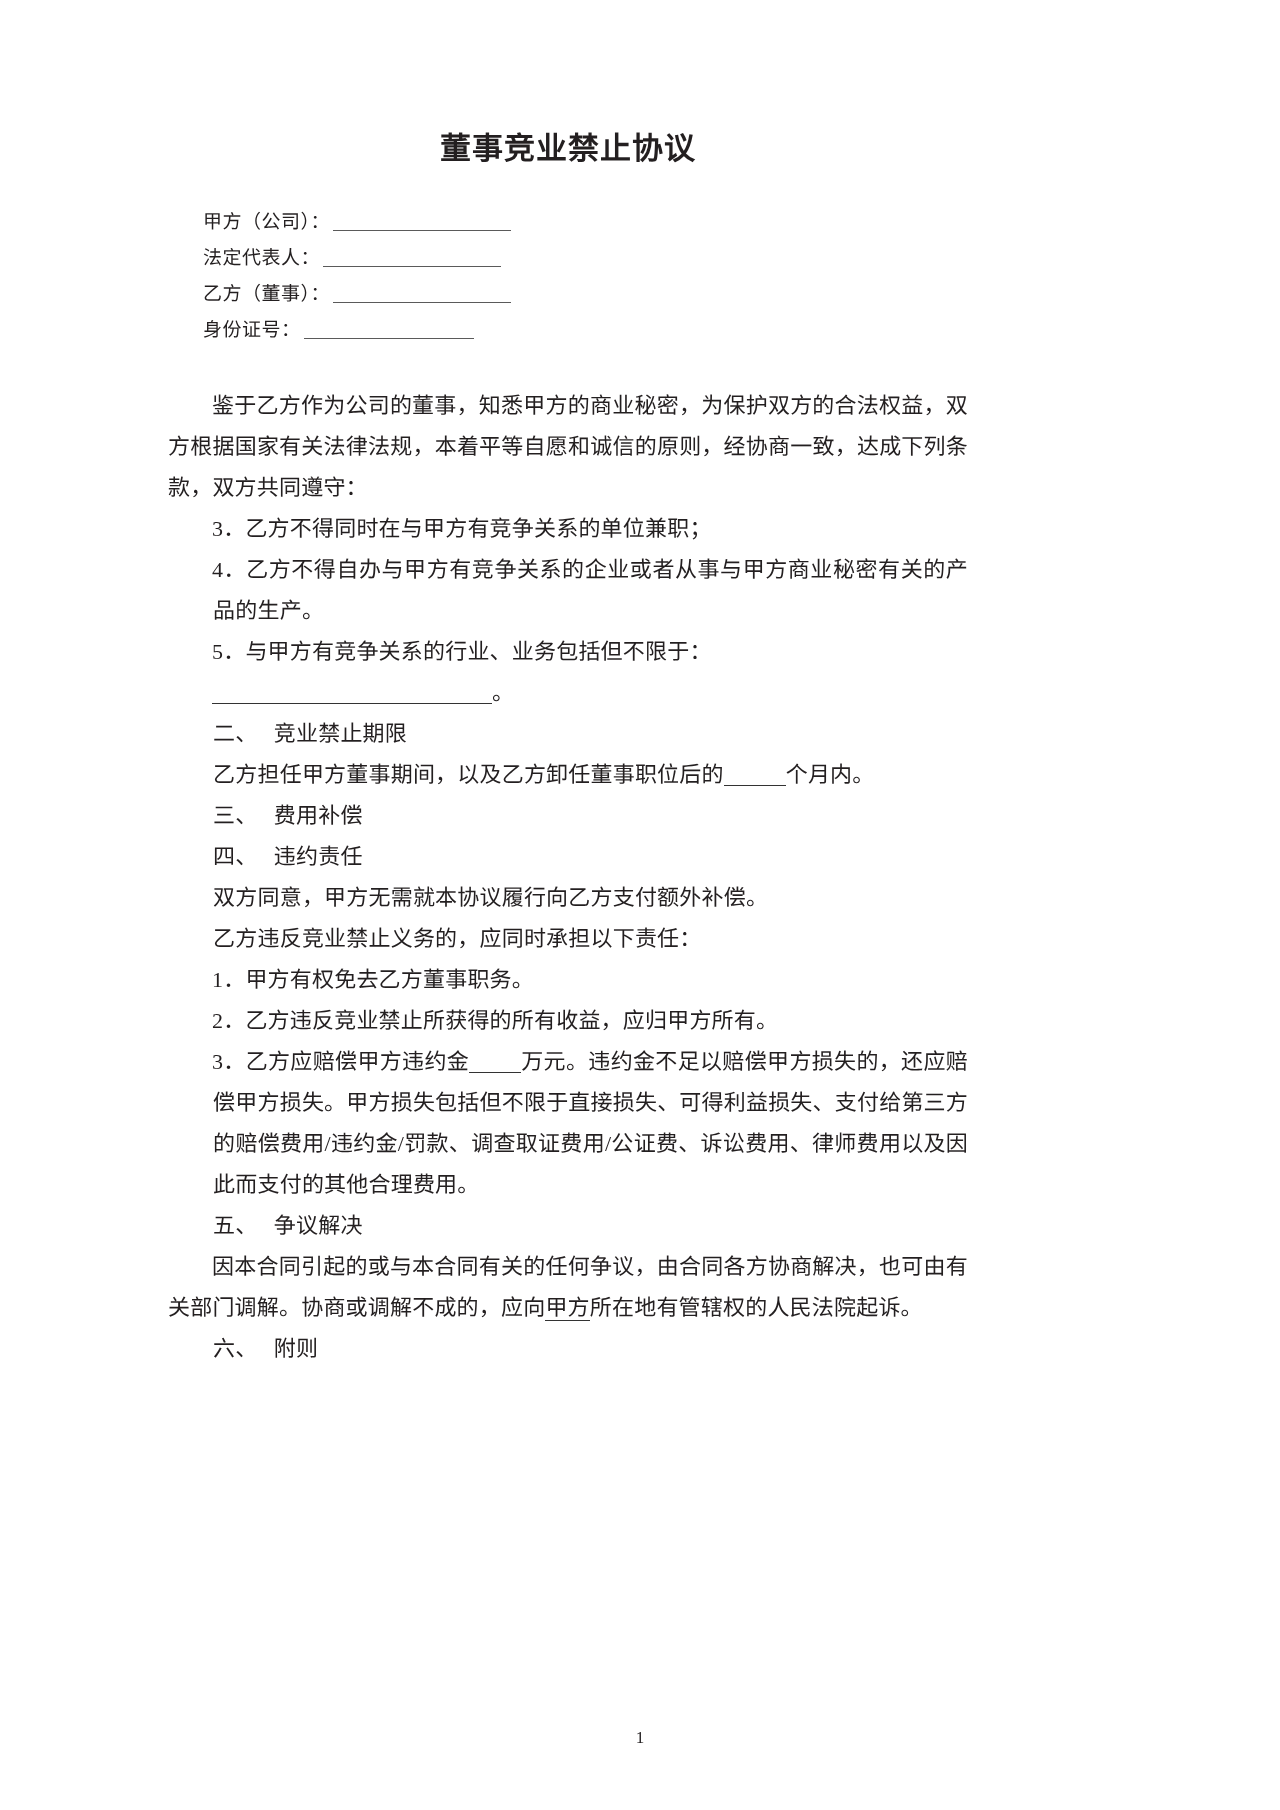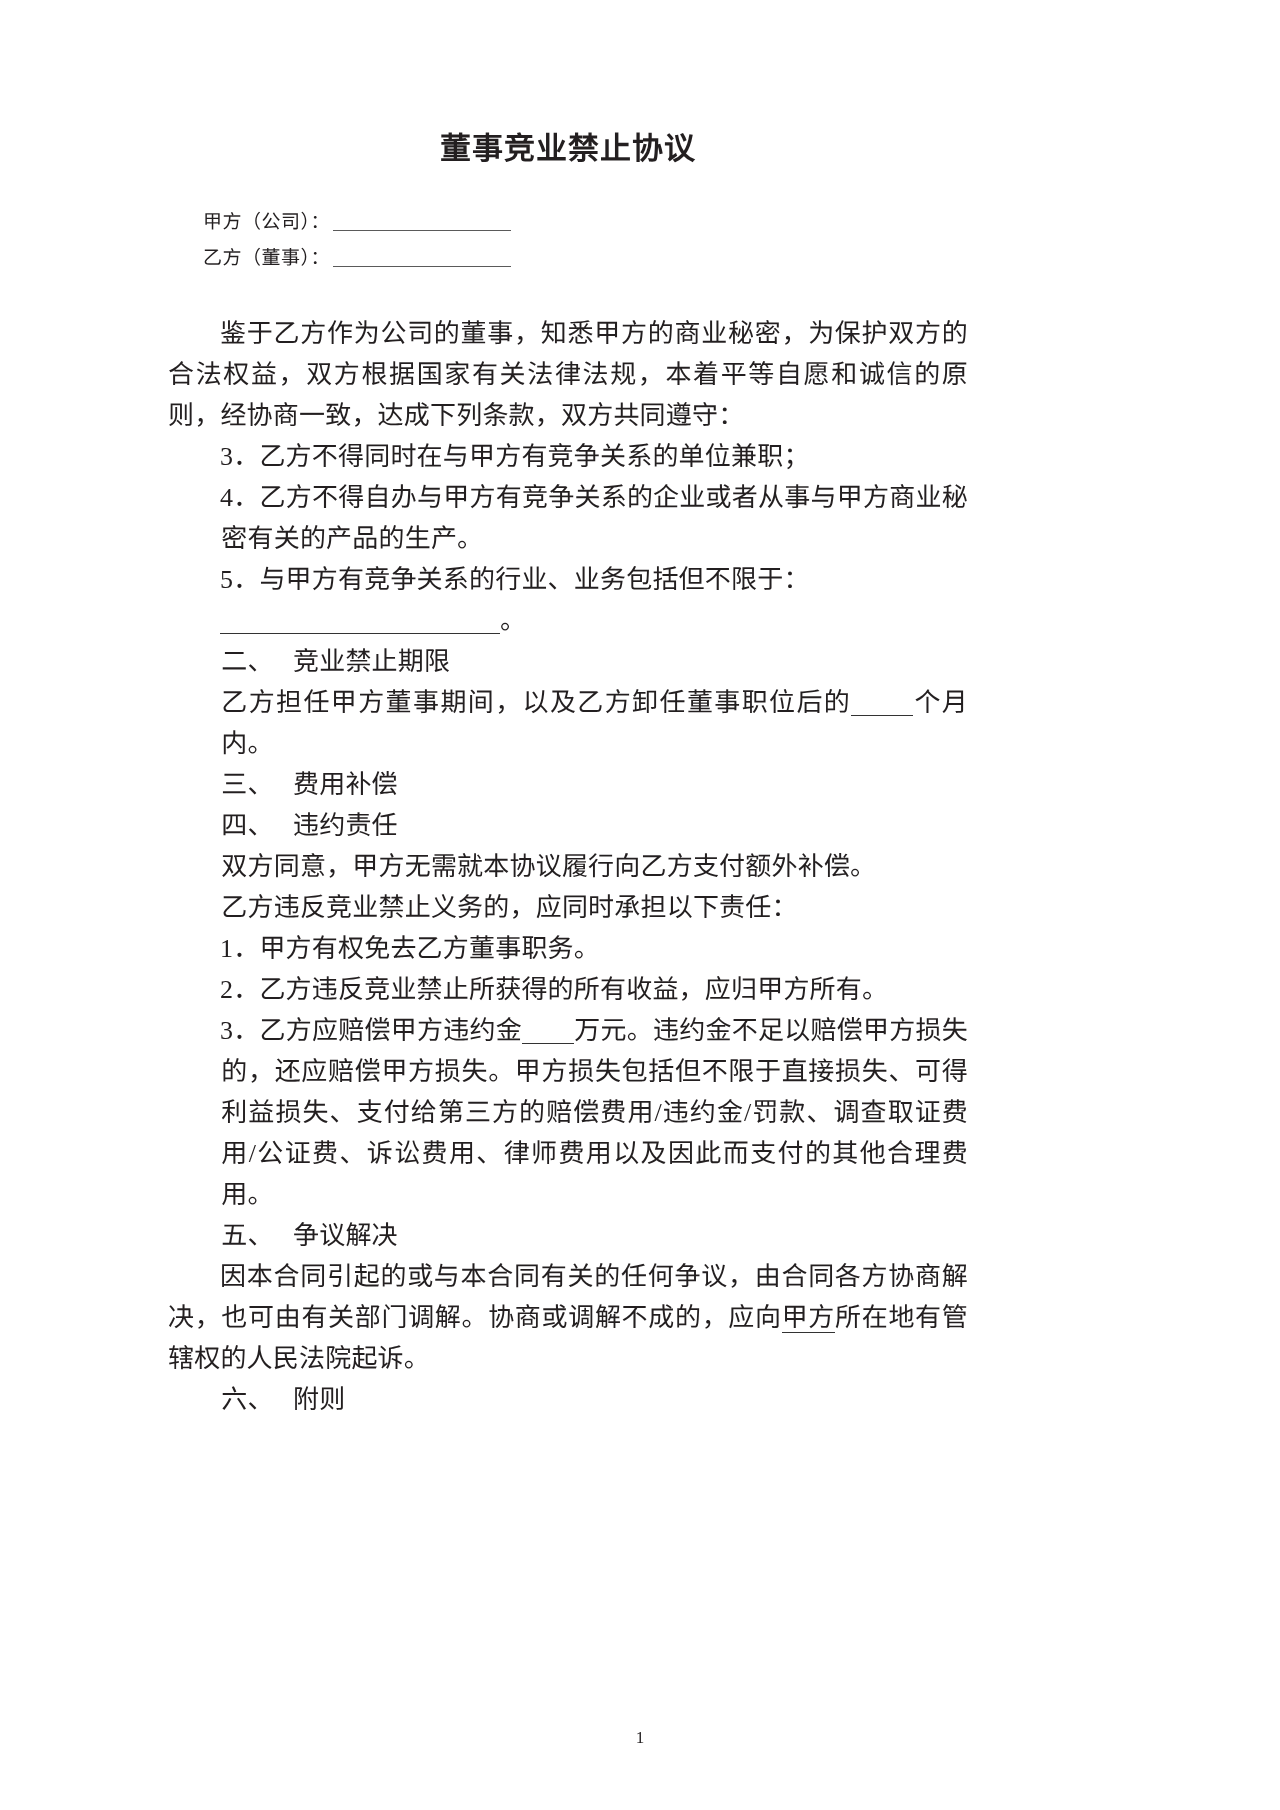--- a/index.html
+++ b/index.html
@@ -66,21 +66,21 @@
     height: 17px;
     margin-left: 3px;
   }
   .party-blank.short { width: 170px; }
 
   
   .body-block {
     margin-top: 46px;
   }
   p.para {
-    font-size: 26px;
+    font-size: 22px;
     line-height: 41px;
     margin: 0;
     text-align: justify;
     text-justify: inter-ideograph;
     letter-spacing: 0.2px;
   }
   p.indent2 { text-indent: 2em; }
   p.indent1 { padding-left: 2.05em; text-indent: 0; }
   p.heading-item {
     padding-left: 2.05em;
@@ -133,26 +133,34 @@
 
     <h1 class="doc-title">董事竞业禁止协议</h1>
 
     <div class="party-block">
 
       <div class="party-row">
         <span class="party-label">甲方（公司）：</span>
         <span class="party-blank"></span>
       </div>
 
+      <div class="party-row">
+        <span class="party-label">法定代表人：</span>
+        <span class="party-blank"></span>
+      </div>
 
       <div class="party-row">
         <span class="party-label">乙方（董事）：</span>
         <span class="party-blank"></span>
       </div>
 
+      <div class="party-row">
+        <span class="party-label">身份证号：</span>
+        <span class="party-blank short"></span>
+      </div>
 
     </div>
 
     <div class="body-block">
 
       <p class="para indent2">鉴于乙方作为公司的董事，知悉甲方的商业秘密，为保护双方的合法权益，双方根据国家有关法律法规，本着平等自愿和诚信的原则，经协商一致，达成下列条款，双方共同遵守：</p>
 
 
       <p class="para hang">3．乙方不得同时在与甲方有竞争关系的单位兼职；</p>
       <p class="para hang">4．乙方不得自办与甲方有竞争关系的企业或者从事与甲方商业秘密有关的产品的生产。</p>

